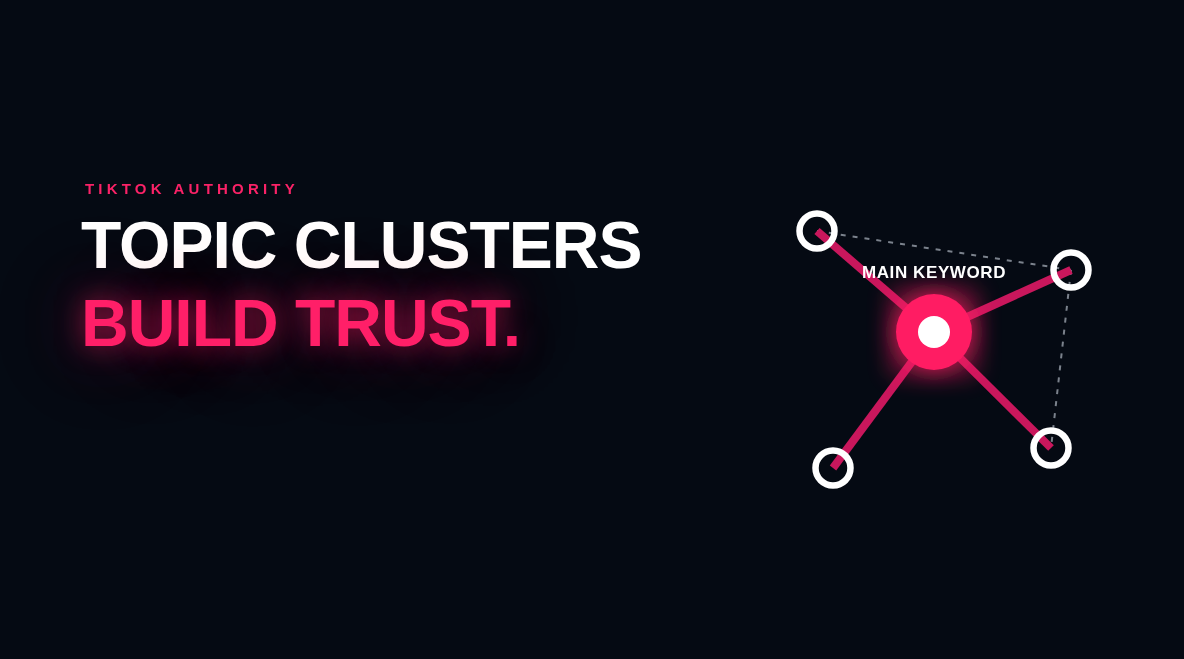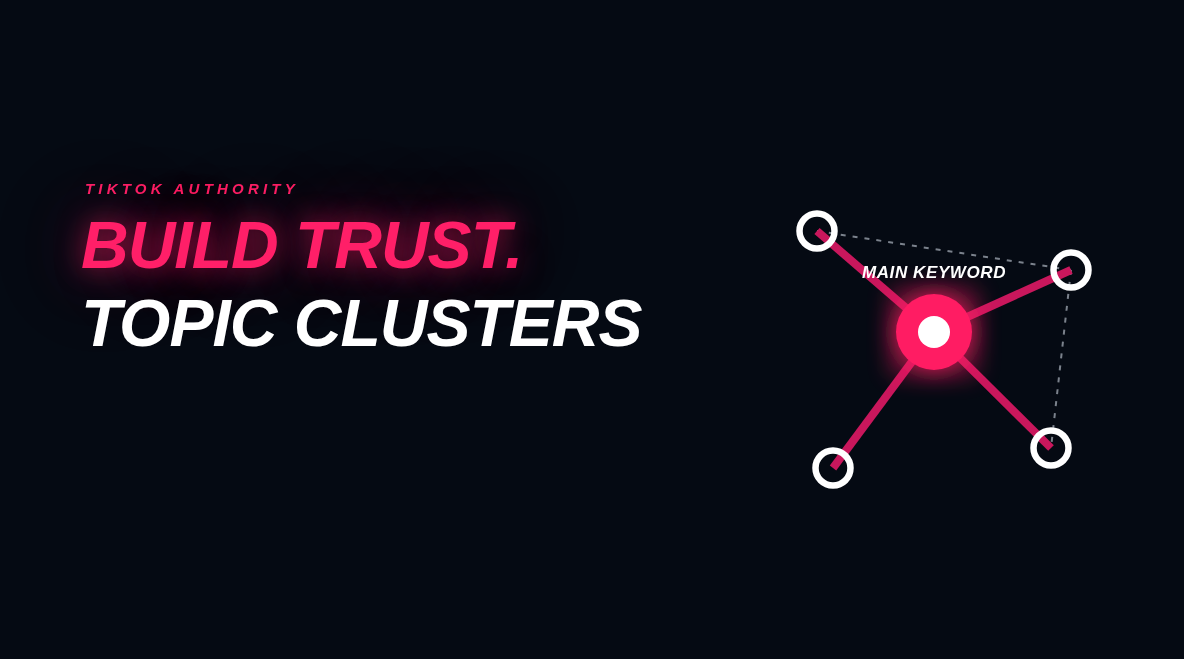--- a/index.html
+++ b/index.html
@@ -9,21 +9,20 @@
     height: 659px;
     background: #050a13;
     overflow: hidden;
     font-family: "Liberation Sans", sans-serif;
   }
   .slide {
     position: relative;
     width: 1184px;
     height: 659px;
     background: #050a13;
-    font-style: italic;
   }
   .eyebrow {
     position: absolute;
     left: 85px;
     top: 180px;
     font-size: 15px;
     font-weight: bold;
     letter-spacing: 4.2px;
     color: #fa2267;
   }
@@ -70,22 +69,22 @@
   }
 </style>
 </head>
 <body>
 
 <div class="slide">
 
   <div class="eyebrow">TIKTOK AUTHORITY</div>
 
   <h1 class="title">
+    <span class="line line-white">TOPIC CLUSTERS</span>
     <span class="line line-pink">BUILD TRUST.</span>
-    <span class="line line-white">TOPIC CLUSTERS</span>
   </h1>
 
 
   <svg class="diagram" width="360" height="320" viewBox="0 0 360 320">
     <defs>
       <filter id="softblur" x="-60%" y="-60%" width="220%" height="220%">
         <feGaussianBlur stdDeviation="10"></feGaussianBlur>
       </filter>
       <filter id="circleGlow" x="-120%" y="-120%" width="340%" height="340%">
         <feDropShadow dx="0" dy="0" stdDeviation="12" flood-color="#ff1b64" flood-opacity="0.85"></feDropShadow>

